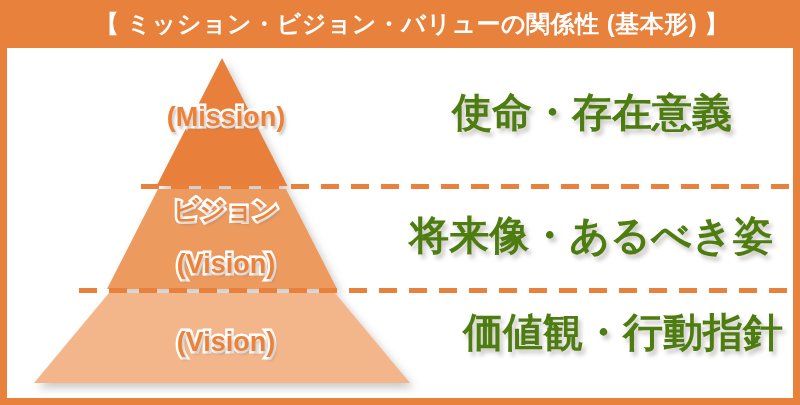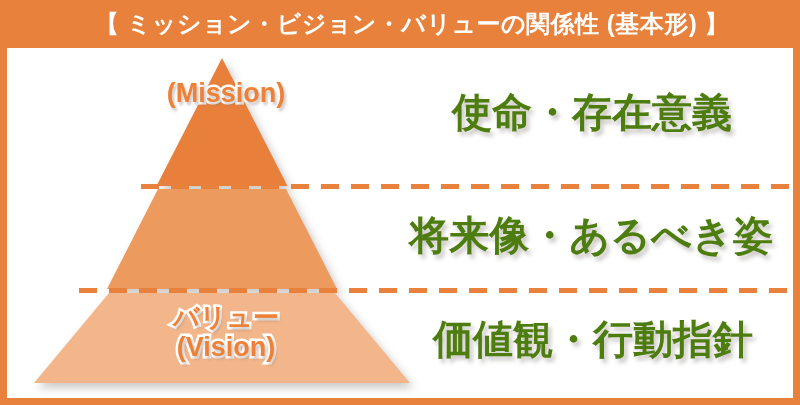--- a/index.html
+++ b/index.html
@@ -120,41 +120,42 @@
        2px 3px 3px rgba(120,110,105,0.40);
     white-space: nowrap;
   }
   .tier-label .ja {
     display: block;
     font-size: 26px;
   }
   .tier-label .en {
     display: block;
     font-size: 27px;
+    margin-top: 24px;
   }
 
   .label-mission { left: 84px; top: 30px;  width: 270px; }
   .label-vision  { left: 84px; top: 148px; width: 270px; }
   .label-value   { left: 84px; top: 255px; width: 270px; }
 
   .desc {
     position: absolute;
     font-size: 40px;
     font-weight: bold;
     color: #4d7c0f;
     -webkit-text-stroke: 7px #ffffff;
     paint-order: stroke fill;
     text-shadow: 3px 4px 4px rgba(120,110,105,0.40);
     white-space: nowrap;
     text-align: center;
     line-height: 1;
   }
   .desc-mission { left: 400px; top: 44px;  width: 370px; }
   .desc-vision  { left: 392px; top: 167px; width: 384px; }
-  .desc-value   { left: 396px; top: 271px; width: 380px; }
+  .desc-value   { left: 396px; top: 264px; width: 380px; text-align: right; }
 </style>
 </head>
 <body>
 
 <div id="infographic">
 
   <div class="header-bar">
     <div class="header-title">【 ミッション・ビジョン・バリューの関係性 (基本形) 】</div>
   </div>
 
@@ -180,26 +181,29 @@
       </g>
     </svg>
 
     <div class="divider divider-1"></div>
     <div class="divider divider-2"></div>
 
     <div class="tier-label label-mission">
       <span class="en">(Mission)</span>
     </div>
 
-
-    <div class="tier-label label-value">
-      <span class="ja">バリュー</span>
+    <div class="tier-label label-vision">
+      <span class="ja">ビジョン</span>
       <span class="en">(Vision)</span>
     </div>
 
+    <div class="tier-label label-value">
+      <span class="en">(Vision)</span>
+    </div>
+
     <div class="desc desc-mission">使命・存在意義</div>
 
     <div class="desc desc-vision">将来像・あるべき姿</div>
 
     <div class="desc desc-value">価値観・行動指針</div>
 
   </div>
 </div>
 
 </body></html>

